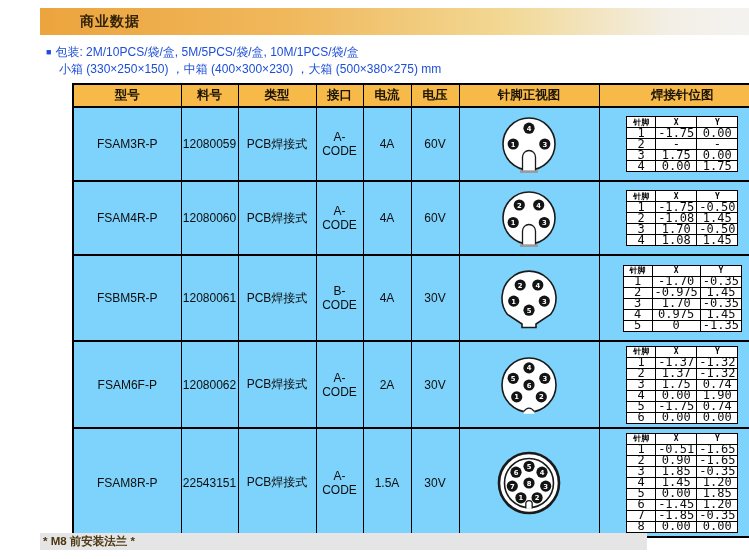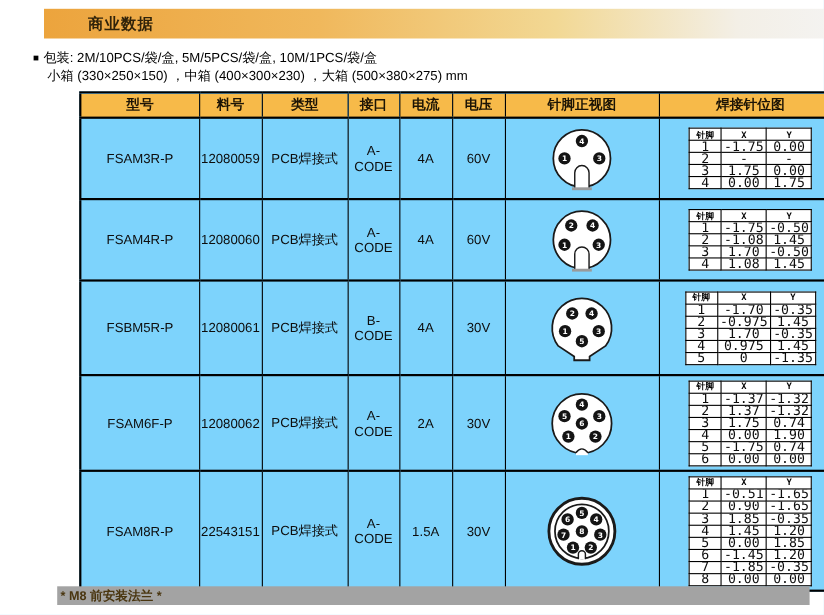--- a/index.html
+++ b/index.html
@@ -11,21 +11,21 @@
   
   .title-bar{
     position:absolute;left:40px;top:8px;width:686px;height:27px;
     background:linear-gradient(90deg,#eca43d 0%,#f0b85c 35%,#f2d894 65%,#f3efe6 88%,#f4f3f1 100%);
     display:flex;align-items:center;padding-left:30px;
   }
   .title-bar .title{
     padding-left:10px;font-size:14px;font-weight:bold;color:#30230a;letter-spacing:1px;
   }
   
-  .packaging{position:absolute;left:30px;top:44px;font-size:12px;line-height:17px;color:#000000;}
+  .packaging{position:absolute;left:46px;top:44px;font-size:12px;line-height:17px;color:#1d4ed8;}
   .packaging .bullet{font-size:9px;vertical-align:1px;margin-right:4px;}
   .packaging .line2{padding-left:13px;text-align:right;}
   
   table.spec{
     position:absolute;left:42px;top:83px;border-collapse:collapse;table-layout:fixed;
     width:693px;background:#7dd3fc;margin-left:30px;
   }
   table.spec,table.spec th,table.spec td{border:1px solid #000;}
   table.spec th,table.spec td{
     border-top-width:2px;border-bottom-width:2px;
@@ -48,22 +48,22 @@
   table.pins{
     border-collapse:collapse;margin:0 auto;background:#fff;
     font-family:"DejaVu Sans Mono",monospace;font-size:8px;line-height:9px;color:#000;
   }
   table.pins,table.pins th,table.pins td{border:1px solid #000;}
   table.pins th{font-weight:bold;padding:0 2px;height:10px;font-size:8px;}
   table.pins td{padding:0 2px;height:10px;text-align:center;}
   table.pins .c-pin{width:24px;} table.pins .c-x{width:36px;} table.pins .c-y{width:36px;}
   
   .footer-bar{
-    position:absolute;left:40px;top:533px;width:684px;height:17px;
-    background:#a3a3a3;display:flex;align-items:center;margin-left:12px;
+    position:absolute;left:40px;top:533px;width:607px;height:17px;
+    background:#e5e5e5;display:flex;align-items:center;
   }
   .footer-bar .note{padding-left:3px;font-size:11.5px;color:#4a3610;font-weight:bold;}
 </style>
 </head>
 <body>
 
 <div class="title-bar">
   <span class="title">商业数据</span>
 </div>
 

